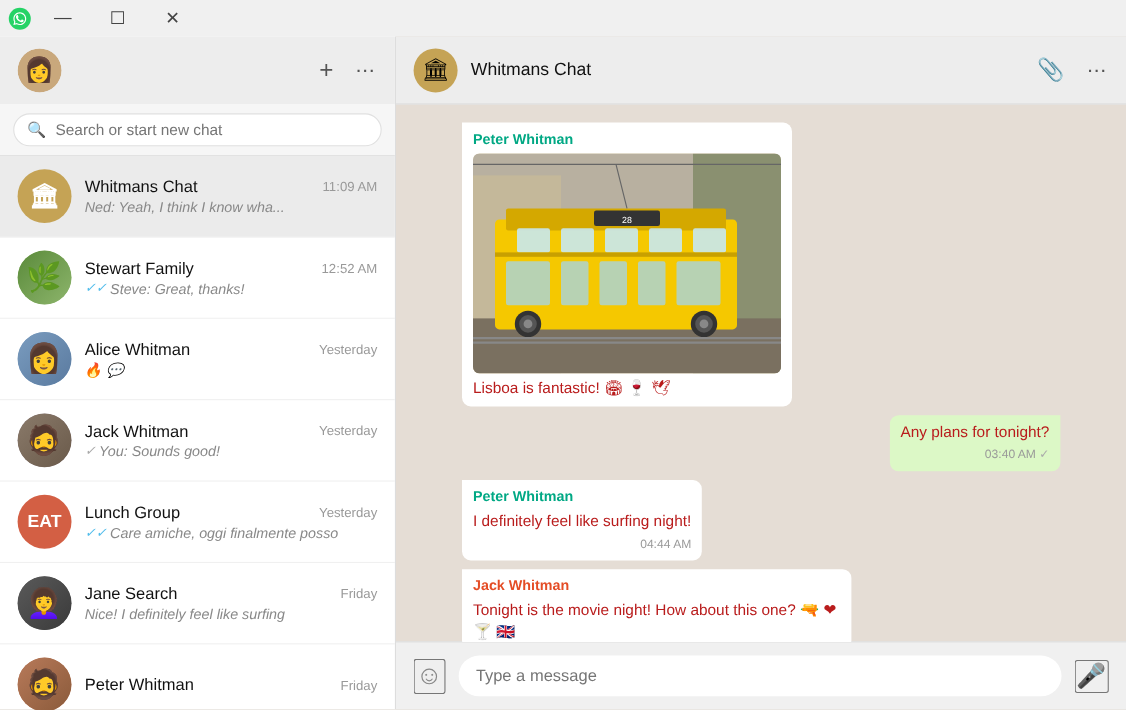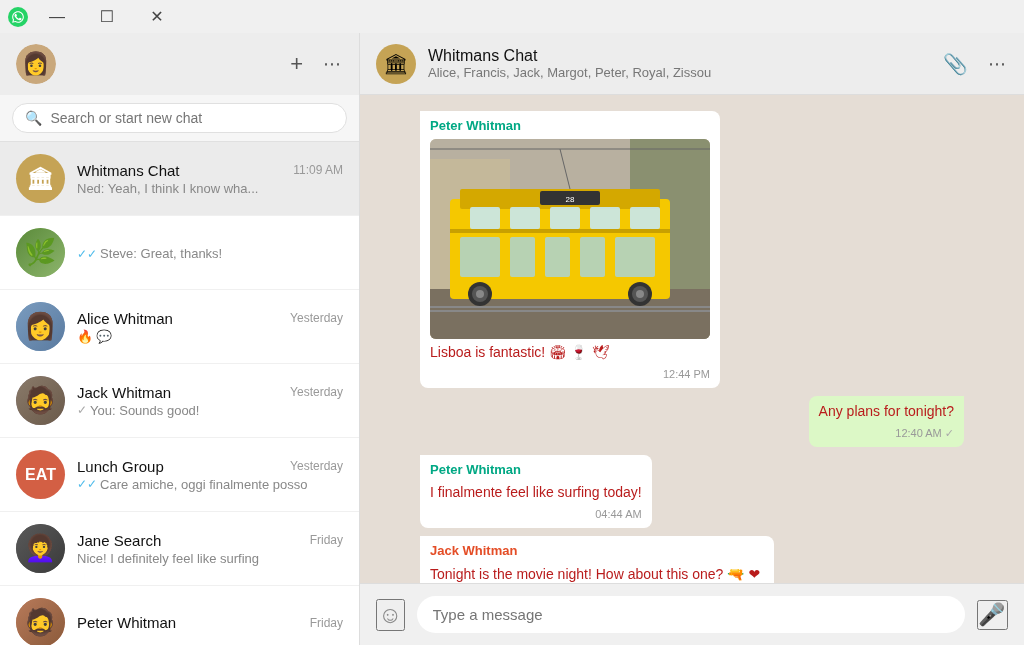--- a/index.html
+++ b/index.html
@@ -47,21 +47,21 @@
 
     
     .chat-list { flex: 1; overflow-y: auto; }
     .chat-item { display: flex; align-items: center; padding: 12px 16px; gap: 12px; cursor: pointer; border-bottom: 1px solid #f0f0f0; }
     .chat-item.active { background: #ebebeb; }
     .chat-avatar { width: 49px; height: 49px; border-radius: 50%; overflow: hidden; flex-shrink: 0; display: flex; align-items: center; justify-content: center; font-size: 18px; font-weight: bold; }
     .chat-info { flex: 1; min-width: 0; }
     .chat-name-row { display: flex; justify-content: space-between; align-items: center; }
     .chat-name { font-size: 15px; font-weight: 500; color: #111; }
     .chat-time { font-size: 12px; color: #999; white-space: nowrap; }
-    .chat-preview { font-size: 13px; color: #888; white-space: nowrap; overflow: hidden; text-overflow: ellipsis; margin-top: 2px; display: flex; align-items: center; gap: 3px; }
+    .chat-preview { font-size: 13px; color: #888; white-space: nowrap; overflow: hidden; text-overflow: ellipsis; margin-top: 2px; display: flex; align-items: center; gap: 3px; font-style: italic; }
     .check-icon { color: #53bdeb; font-size: 12px; }
     .check-icon-grey { color: #aaa; font-size: 12px; }
 
     
     .av-whitmans { background: #c5a355; color: white; font-size: 22px; }
     .av-stewart { background: #8db56c; overflow: hidden; }
     .av-alice { background: #7a9cbf; overflow: hidden; }
     .av-jack { background: #8a7a7a; overflow: hidden; }
     .av-lunch { background: #d35f44; color: white; font-size: 20px; font-weight: bold; }
     .av-jane { background: #5a5a5a; overflow: hidden; }
@@ -165,20 +165,24 @@
           </div>
           <div class="chat-preview">Ned: Yeah, I think I know wha...</div>
         </div>
       </div>
 
       <div class="chat-item">
         <div class="chat-avatar av-stewart">
           <div style="width:49px;height:49px;border-radius:50%;background:linear-gradient(135deg,#5a8a3a,#8db56c);display:flex;align-items:center;justify-content:center;font-size:26px;">🌿</div>
         </div>
         <div class="chat-info">
+          <div class="chat-name-row">
+            <span class="chat-name">Stewart Family</span>
+            <span class="chat-time">12:52 AM</span>
+          </div>
           <div class="chat-preview">
             <span class="check-icon">✓✓</span>
             <span>Steve: Great, thanks!</span>
           </div>
         </div>
       </div>
 
       <div class="chat-item">
         <div class="chat-avatar av-alice">
           <div style="width:49px;height:49px;border-radius:50%;background:linear-gradient(135deg,#7a9cbf,#5a7a9f);display:flex;align-items:center;justify-content:center;font-size:26px;">👩</div>
@@ -255,21 +259,20 @@
   </div>
 
   <div class="chat-panel">
 
     <div class="chat-header">
       <div class="chat-header-avatar">
         <span style="font-size:20px;">🏛</span>
       </div>
       <div class="chat-header-info">
         <div class="chat-header-name">Whitmans Chat</div>
-        <div class="chat-header-members">Alice, Francis, Jack, Margot, Peter, Royal, Zissou</div>
       </div>
       <div class="chat-header-actions">
         <button class="icon-btn" style="font-size:20px;">📎</button>
         <button class="icon-btn" style="font-size:18px;letter-spacing:2px;">⋯</button>
       </div>
     </div>
 
     <div class="messages-area">
 
       <div class="msg-received">
@@ -315,40 +318,37 @@
               <text x="140" y="63" font-size="8" fill="white" text-anchor="middle" font-family="Arial">28</text>
 
               <line x1="0" y1="168" x2="280" y2="168" stroke="#888" stroke-width="2"></line>
               <line x1="0" y1="172" x2="280" y2="172" stroke="#888" stroke-width="2"></line>
 
               <line x1="0" y1="10" x2="280" y2="10" stroke="#666" stroke-width="1"></line>
               <line x1="130" y1="10" x2="140" y2="50" stroke="#666" stroke-width="1"></line>
             </svg>
           </div>
           <div class="msg-text">Lisboa is fantastic! 🏟 🍷 🕊</div>
-          <div class="msg-time">
-            <span>12:44 PM</span>
-          </div>
         </div>
       </div>
 
       <div class="msg-sent">
         <div class="bubble bubble-sent">
           <div class="msg-text">Any plans for tonight?</div>
           <div class="msg-time">
-            <span>12:40 AM</span>
+            <span>03:40 AM</span>
             <span style="color:#aaa;font-size:11px;">✓</span>
           </div>
         </div>
       </div>
 
       <div class="msg-received">
         <div class="bubble bubble-received">
           <div class="msg-sender-name msg-sender-peter">Peter Whitman</div>
-          <div class="msg-text">I finalmente feel like surfing today!</div>
+          <div class="msg-text">I definitely feel like surfing night!</div>
           <div class="msg-time">
             <span>04:44 AM</span>
           </div>
         </div>
       </div>
 
       <div class="msg-received">
         <div class="bubble bubble-received">
           <div class="msg-sender-name" style="color:#e44d26;">Jack Whitman</div>
           <div class="msg-text">Tonight is the movie night! How about this one? 🔫 ❤ 🍸 🇬🇧</div>

